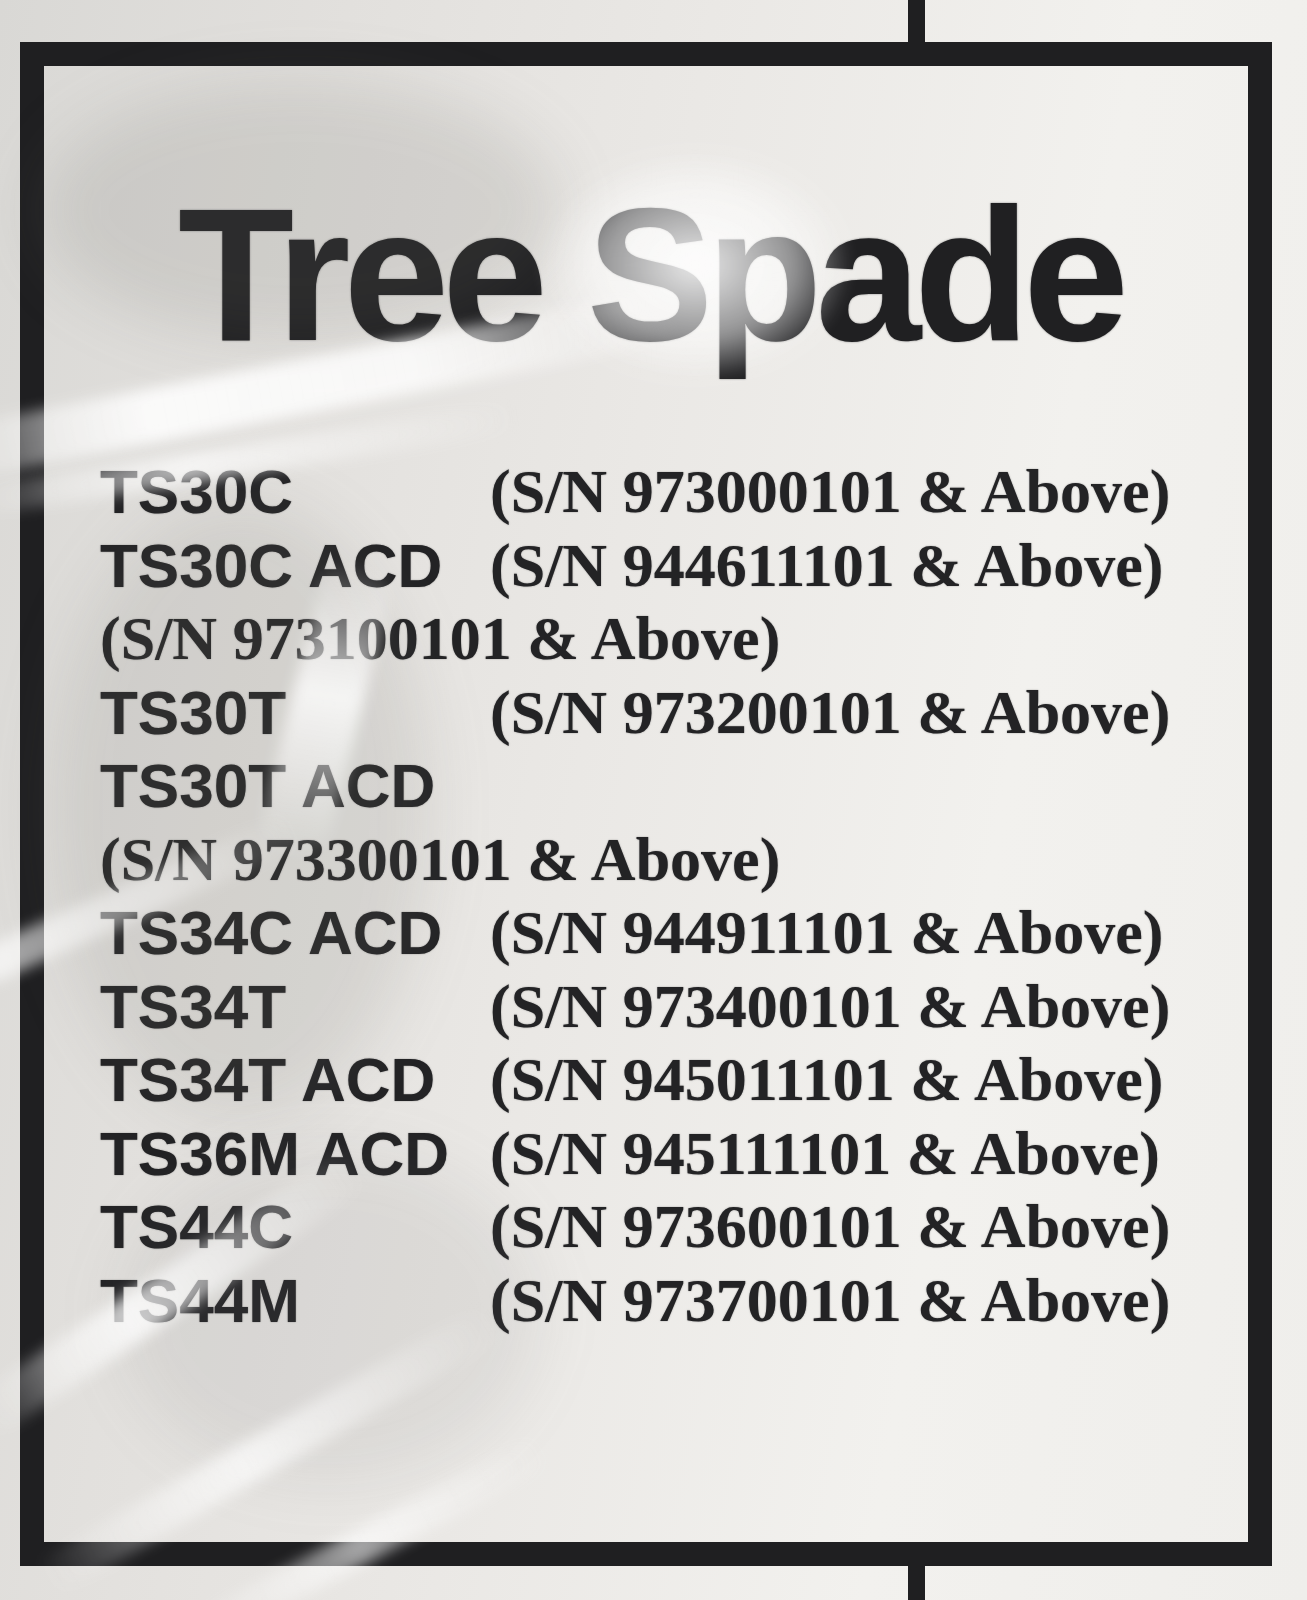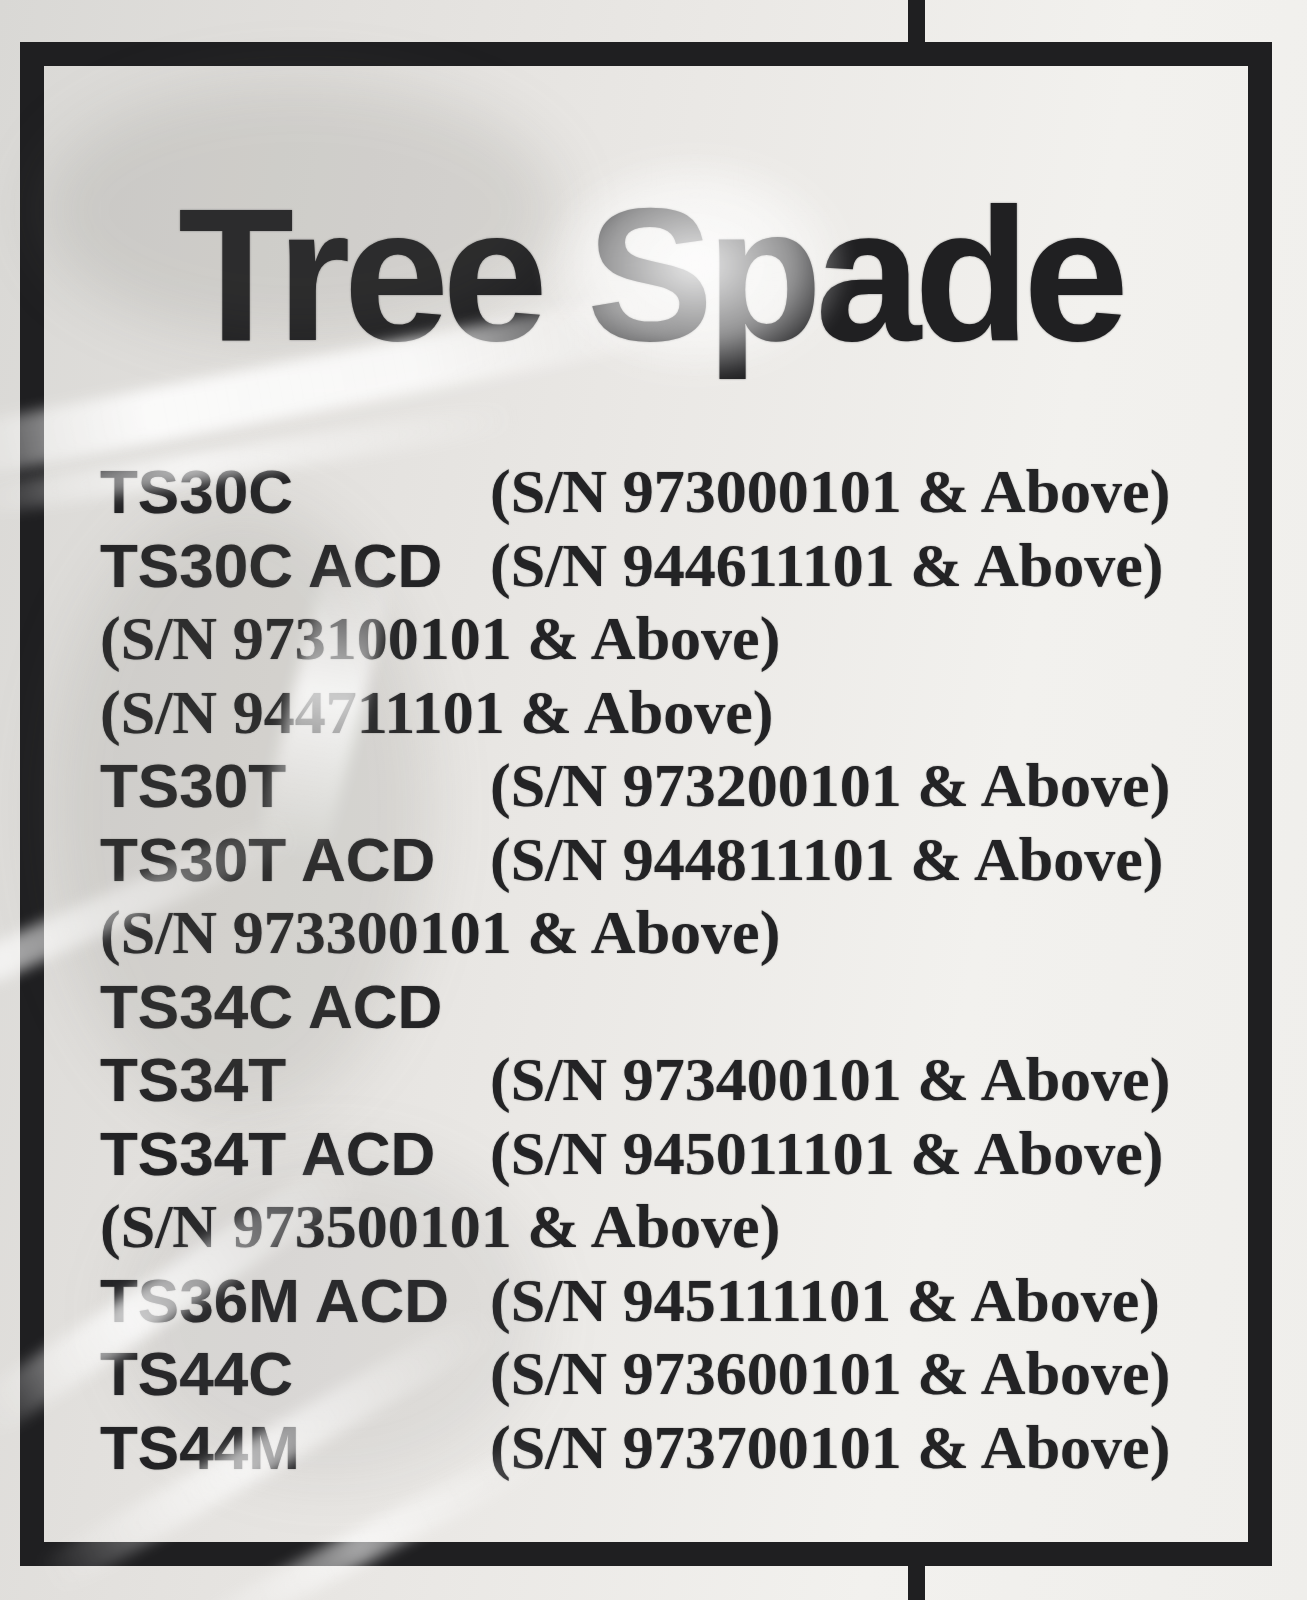--- a/index.html
+++ b/index.html
@@ -109,46 +109,44 @@
       <span class="serial">(S/N 973000101 &amp; Above)</span>
     </div>
     <div class="row">
       <span class="model">TS30C ACD</span>
       <span class="serial">(S/N 944611101 &amp; Above)</span>
     </div>
     <div class="row">
       <span class="serial">(S/N 973100101 &amp; Above)</span>
     </div>
     <div class="row">
-      <span class="serial">(S/N 944711101 &amp; Above)</span>
     </div>
     <div class="row">
       <span class="model">TS30T</span>
       <span class="serial">(S/N 973200101 &amp; Above)</span>
     </div>
     <div class="row">
       <span class="model">TS30T ACD</span>
-      <span class="serial">(S/N 944811101 &amp; Above)</span>
     </div>
     <div class="row">
       <span class="serial">(S/N 973300101 &amp; Above)</span>
     </div>
     <div class="row">
       <span class="model">TS34C ACD</span>
+      <span class="serial">(S/N 944911101 &amp; Above)</span>
     </div>
     <div class="row">
       <span class="model">TS34T</span>
       <span class="serial">(S/N 973400101 &amp; Above)</span>
     </div>
     <div class="row">
       <span class="model">TS34T ACD</span>
       <span class="serial">(S/N 945011101 &amp; Above)</span>
     </div>
     <div class="row">
-      <span class="serial">(S/N 973500101 &amp; Above)</span>
     </div>
     <div class="row">
       <span class="model">TS36M ACD</span>
       <span class="serial">(S/N 945111101 &amp; Above)</span>
     </div>
     <div class="row">
       <span class="model">TS44C</span>
       <span class="serial">(S/N 973600101 &amp; Above)</span>
     </div>
     <div class="row">

